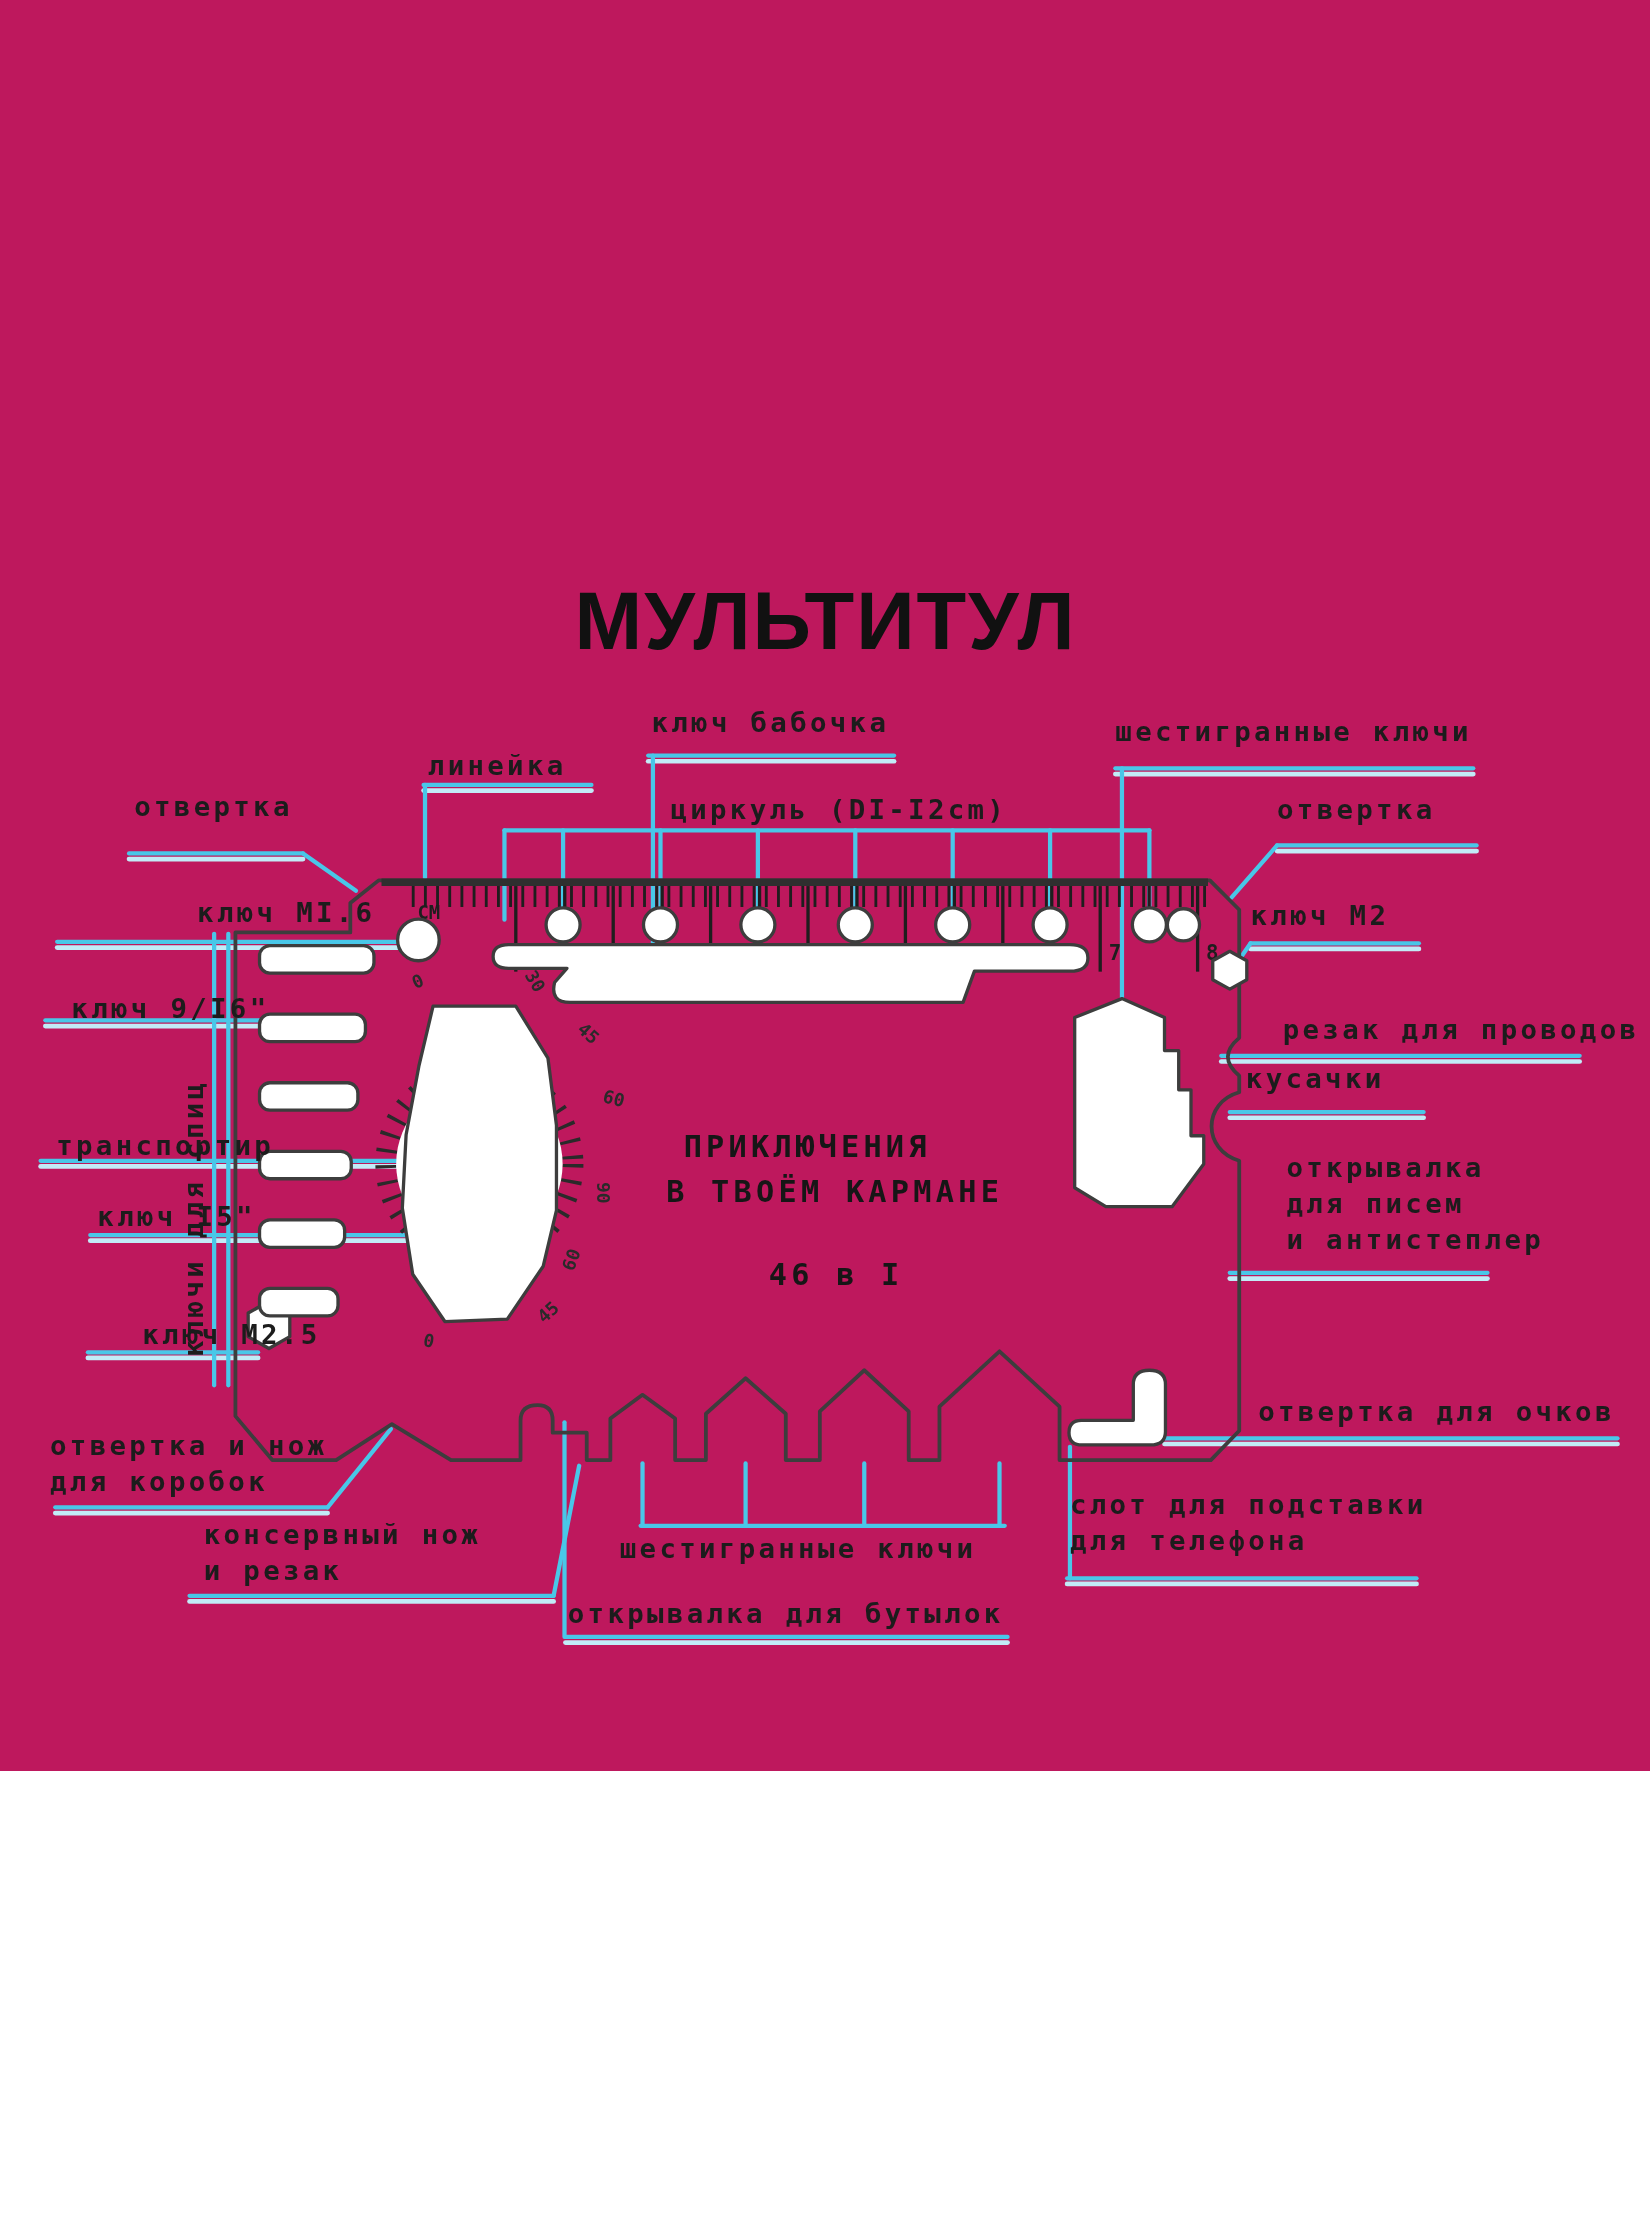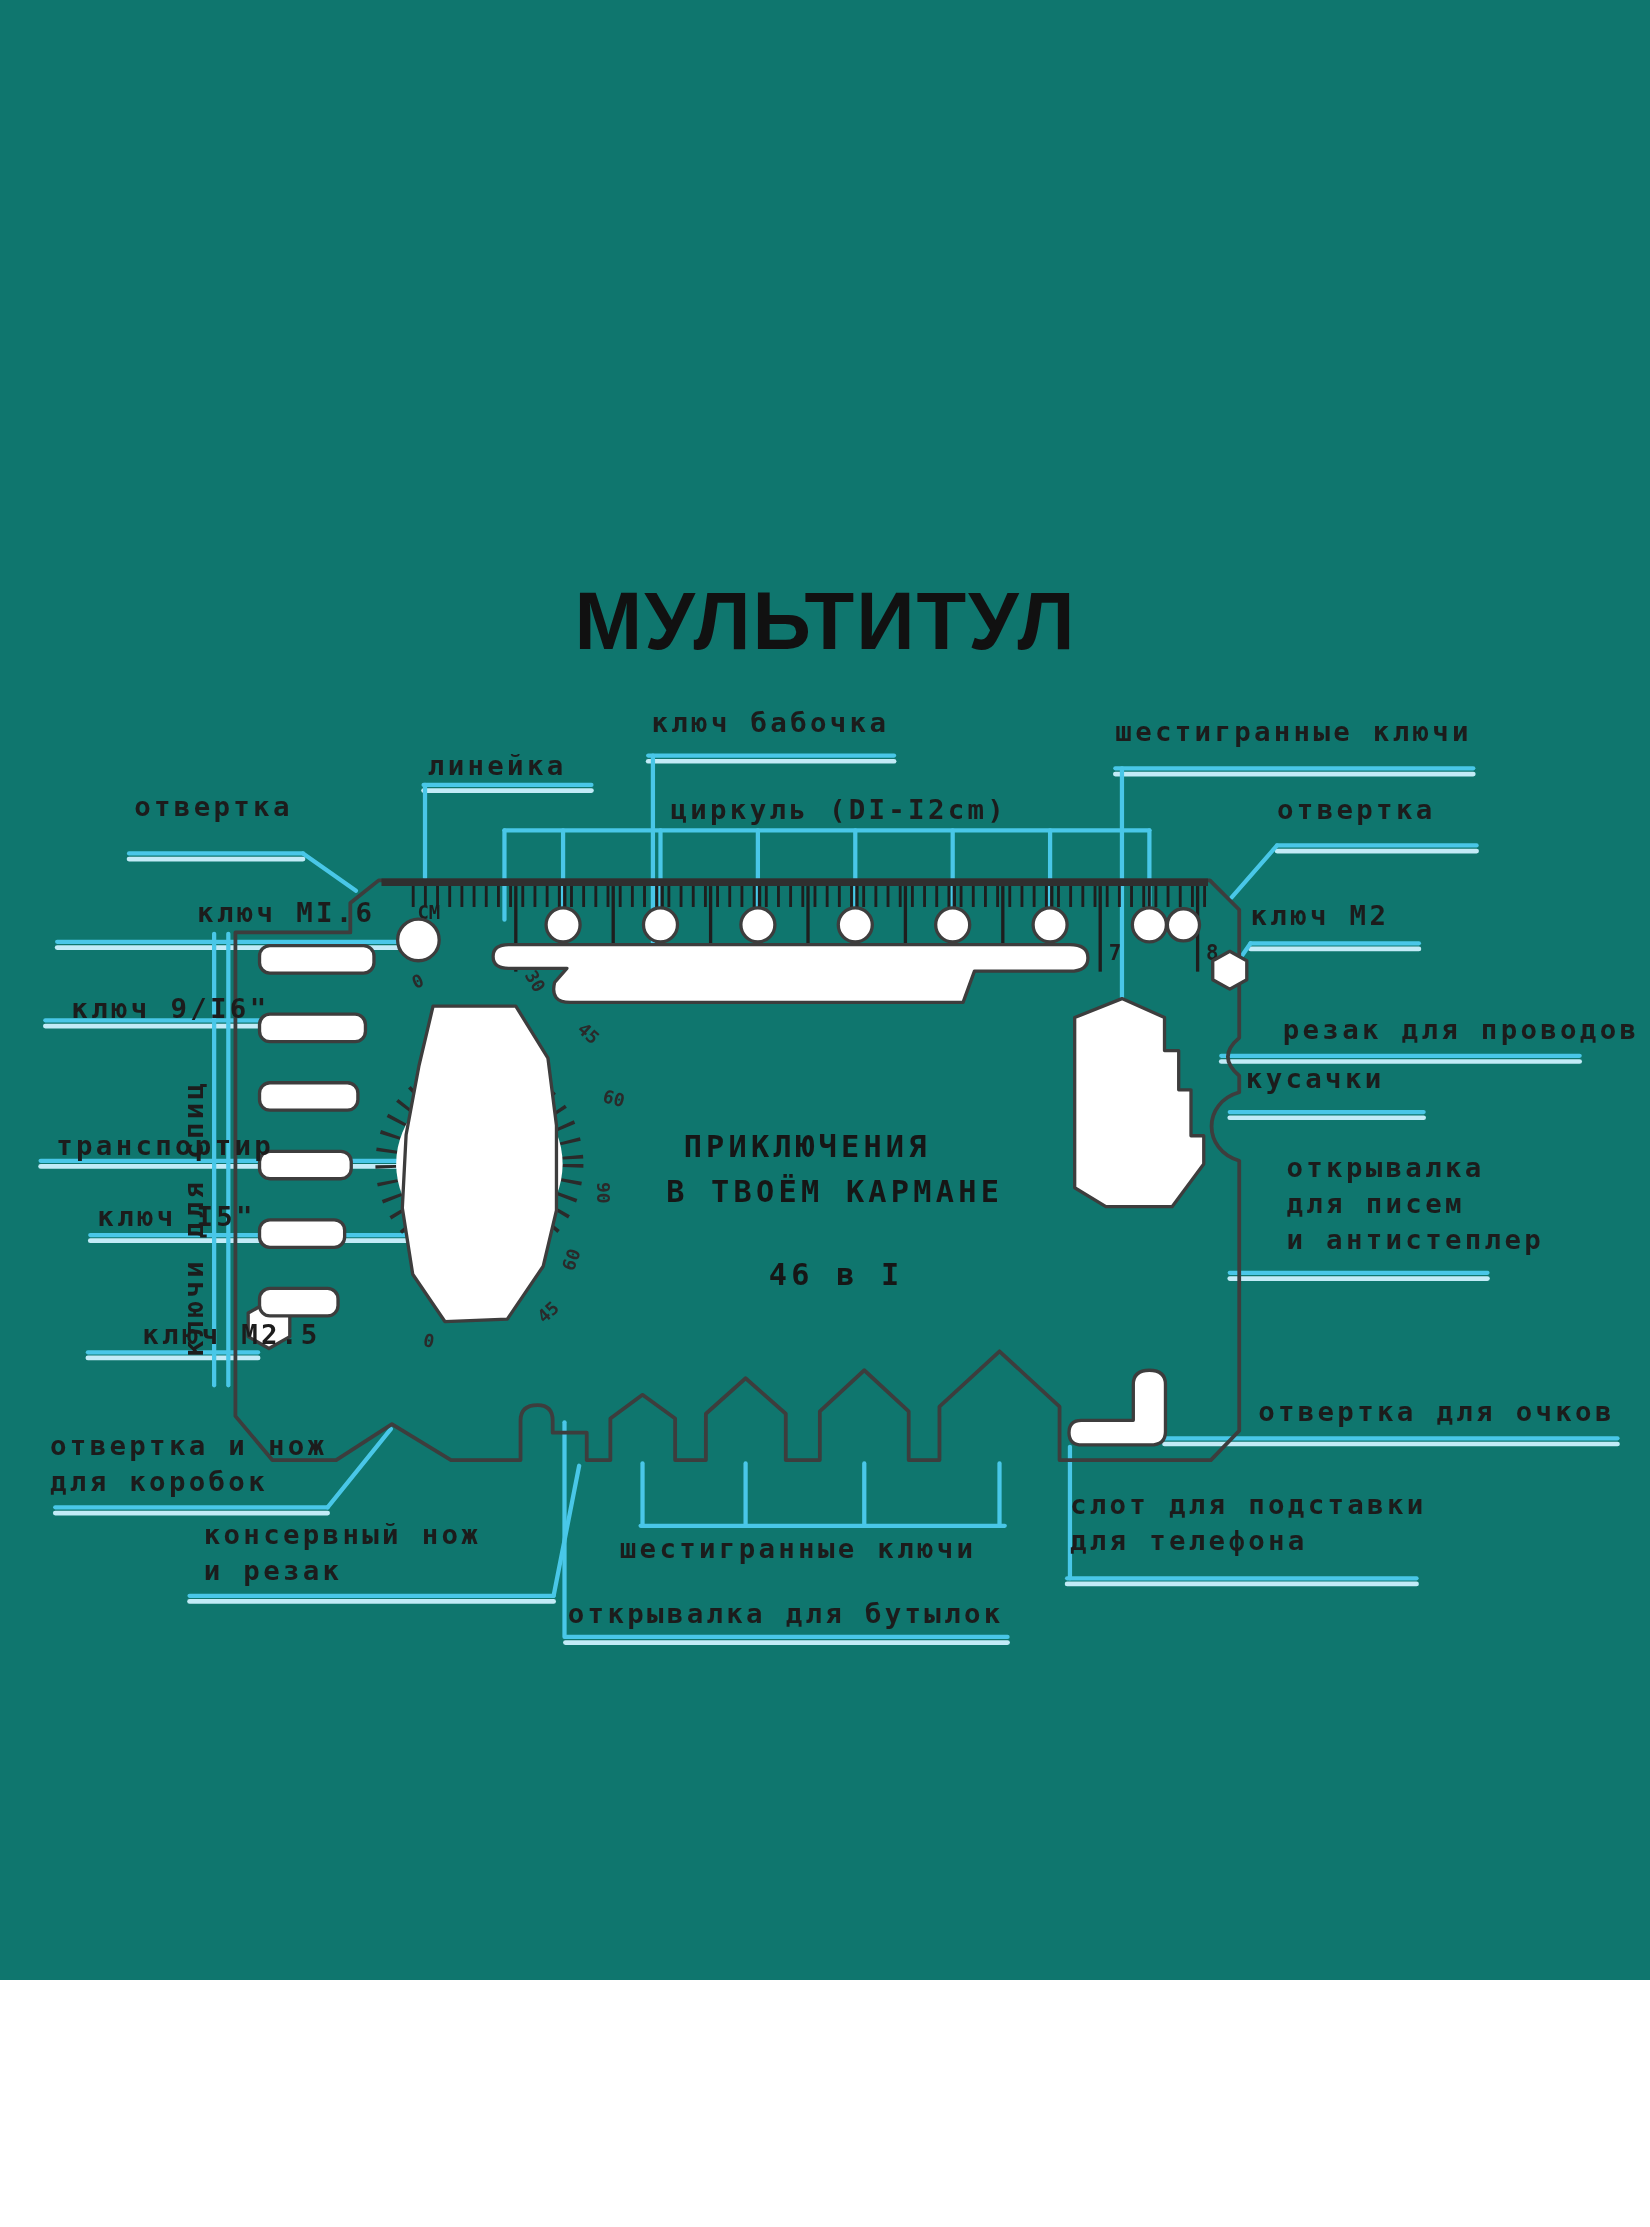--- a/index.html
+++ b/index.html
@@ -1,16 +1,16 @@
 <!DOCTYPE html>
 <html style="font-size:7.6px"><head>
 <meta charset="utf-8">
 <style>
   html,body{margin:0;padding:0;background:#ffffff;}
-  #page{position:relative;width:1651px;height:1980px;background:#0f766e;overflow:hidden;}
+  #page{position:relative;width:1651px;height:1771px;background:#be185d;overflow:hidden;}
   svg{position:absolute;left:0;top:0;}
   .outline{fill:none;stroke:#3d3d3d;stroke-width:8;stroke-linejoin:round;stroke-linecap:round;}
   .cut{fill:#ffffff;stroke:#3d3d3d;stroke-width:7;stroke-linejoin:round;}
   .cyan{stroke:#49c7e8;stroke-width:9;fill:none;stroke-linecap:round;}
   .glow{stroke:#c2ebf7;stroke-width:10;fill:none;stroke-linecap:round;}
   .tick{stroke:#1e1e1e;fill:none;}
   .lbl{font-family:"DejaVu Sans Mono","Liberation Mono",monospace;font-weight:700;
        font-size:58px;letter-spacing:7px;fill:#1c1c1c;}
   .ctr{font-family:"DejaVu Sans Mono","Liberation Mono",monospace;font-weight:700;
        font-size:64px;letter-spacing:9px;fill:#161616;}

